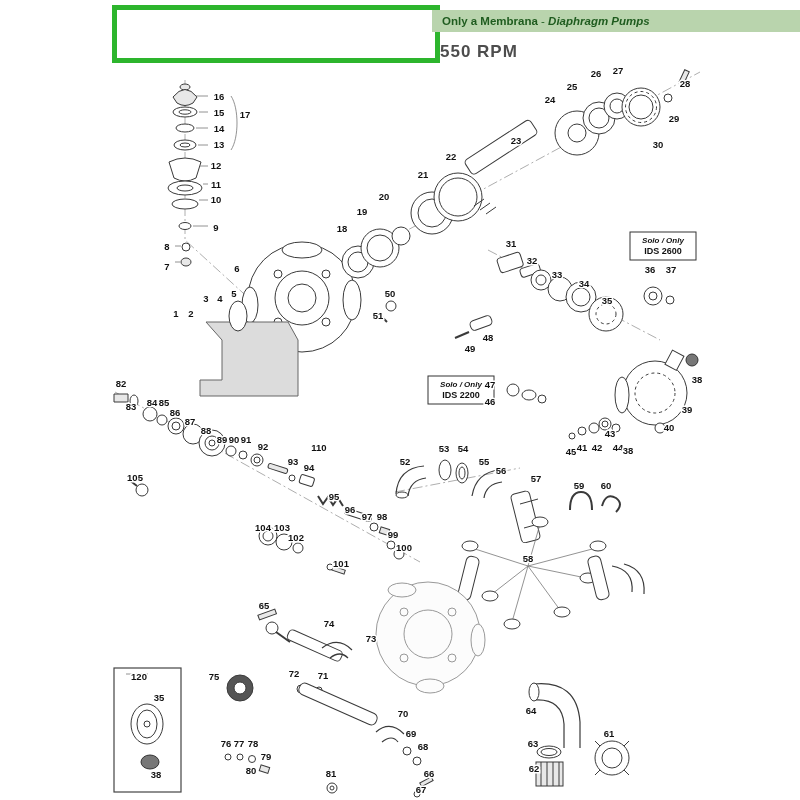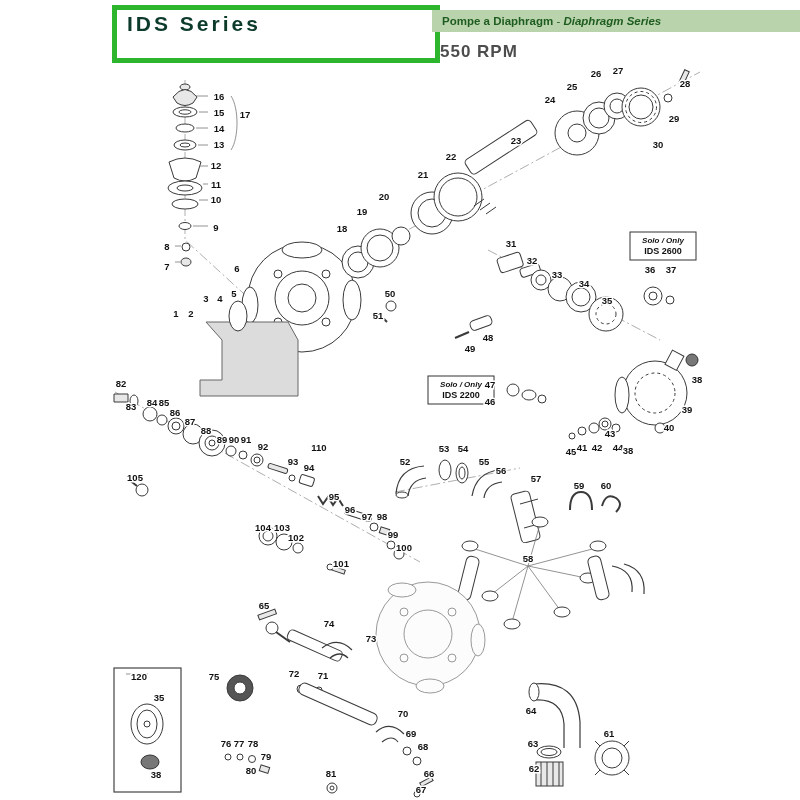--- a/index.html
+++ b/index.html
@@ -382,20 +382,19 @@
         <text x="251" y="774" class="callout">80</text>
         <text x="331" y="777" class="callout">81</text>
         <text x="531" y="714" class="callout">64</text>
         <text x="533" y="747" class="callout">63</text>
         <text x="534" y="772" class="callout">62</text>
         <text x="609" y="737" class="callout">61</text>
       </g>
   </svg>
 
   <div class="title-box">
-    <div class="series-title">IDS Series</div>
   </div>
   <div class="banner">
-    <span class="b-it">Pompe a Diaphragm</span><span> - </span><span class="b-en">Diaphragm Series</span>
+    <span class="b-it">Only a Membrana</span><span> - </span><span class="b-en">Diaphragm Pumps</span>
   </div>
   <div class="rpm">550 RPM</div>
 
 </div>
 
 </body></html>

